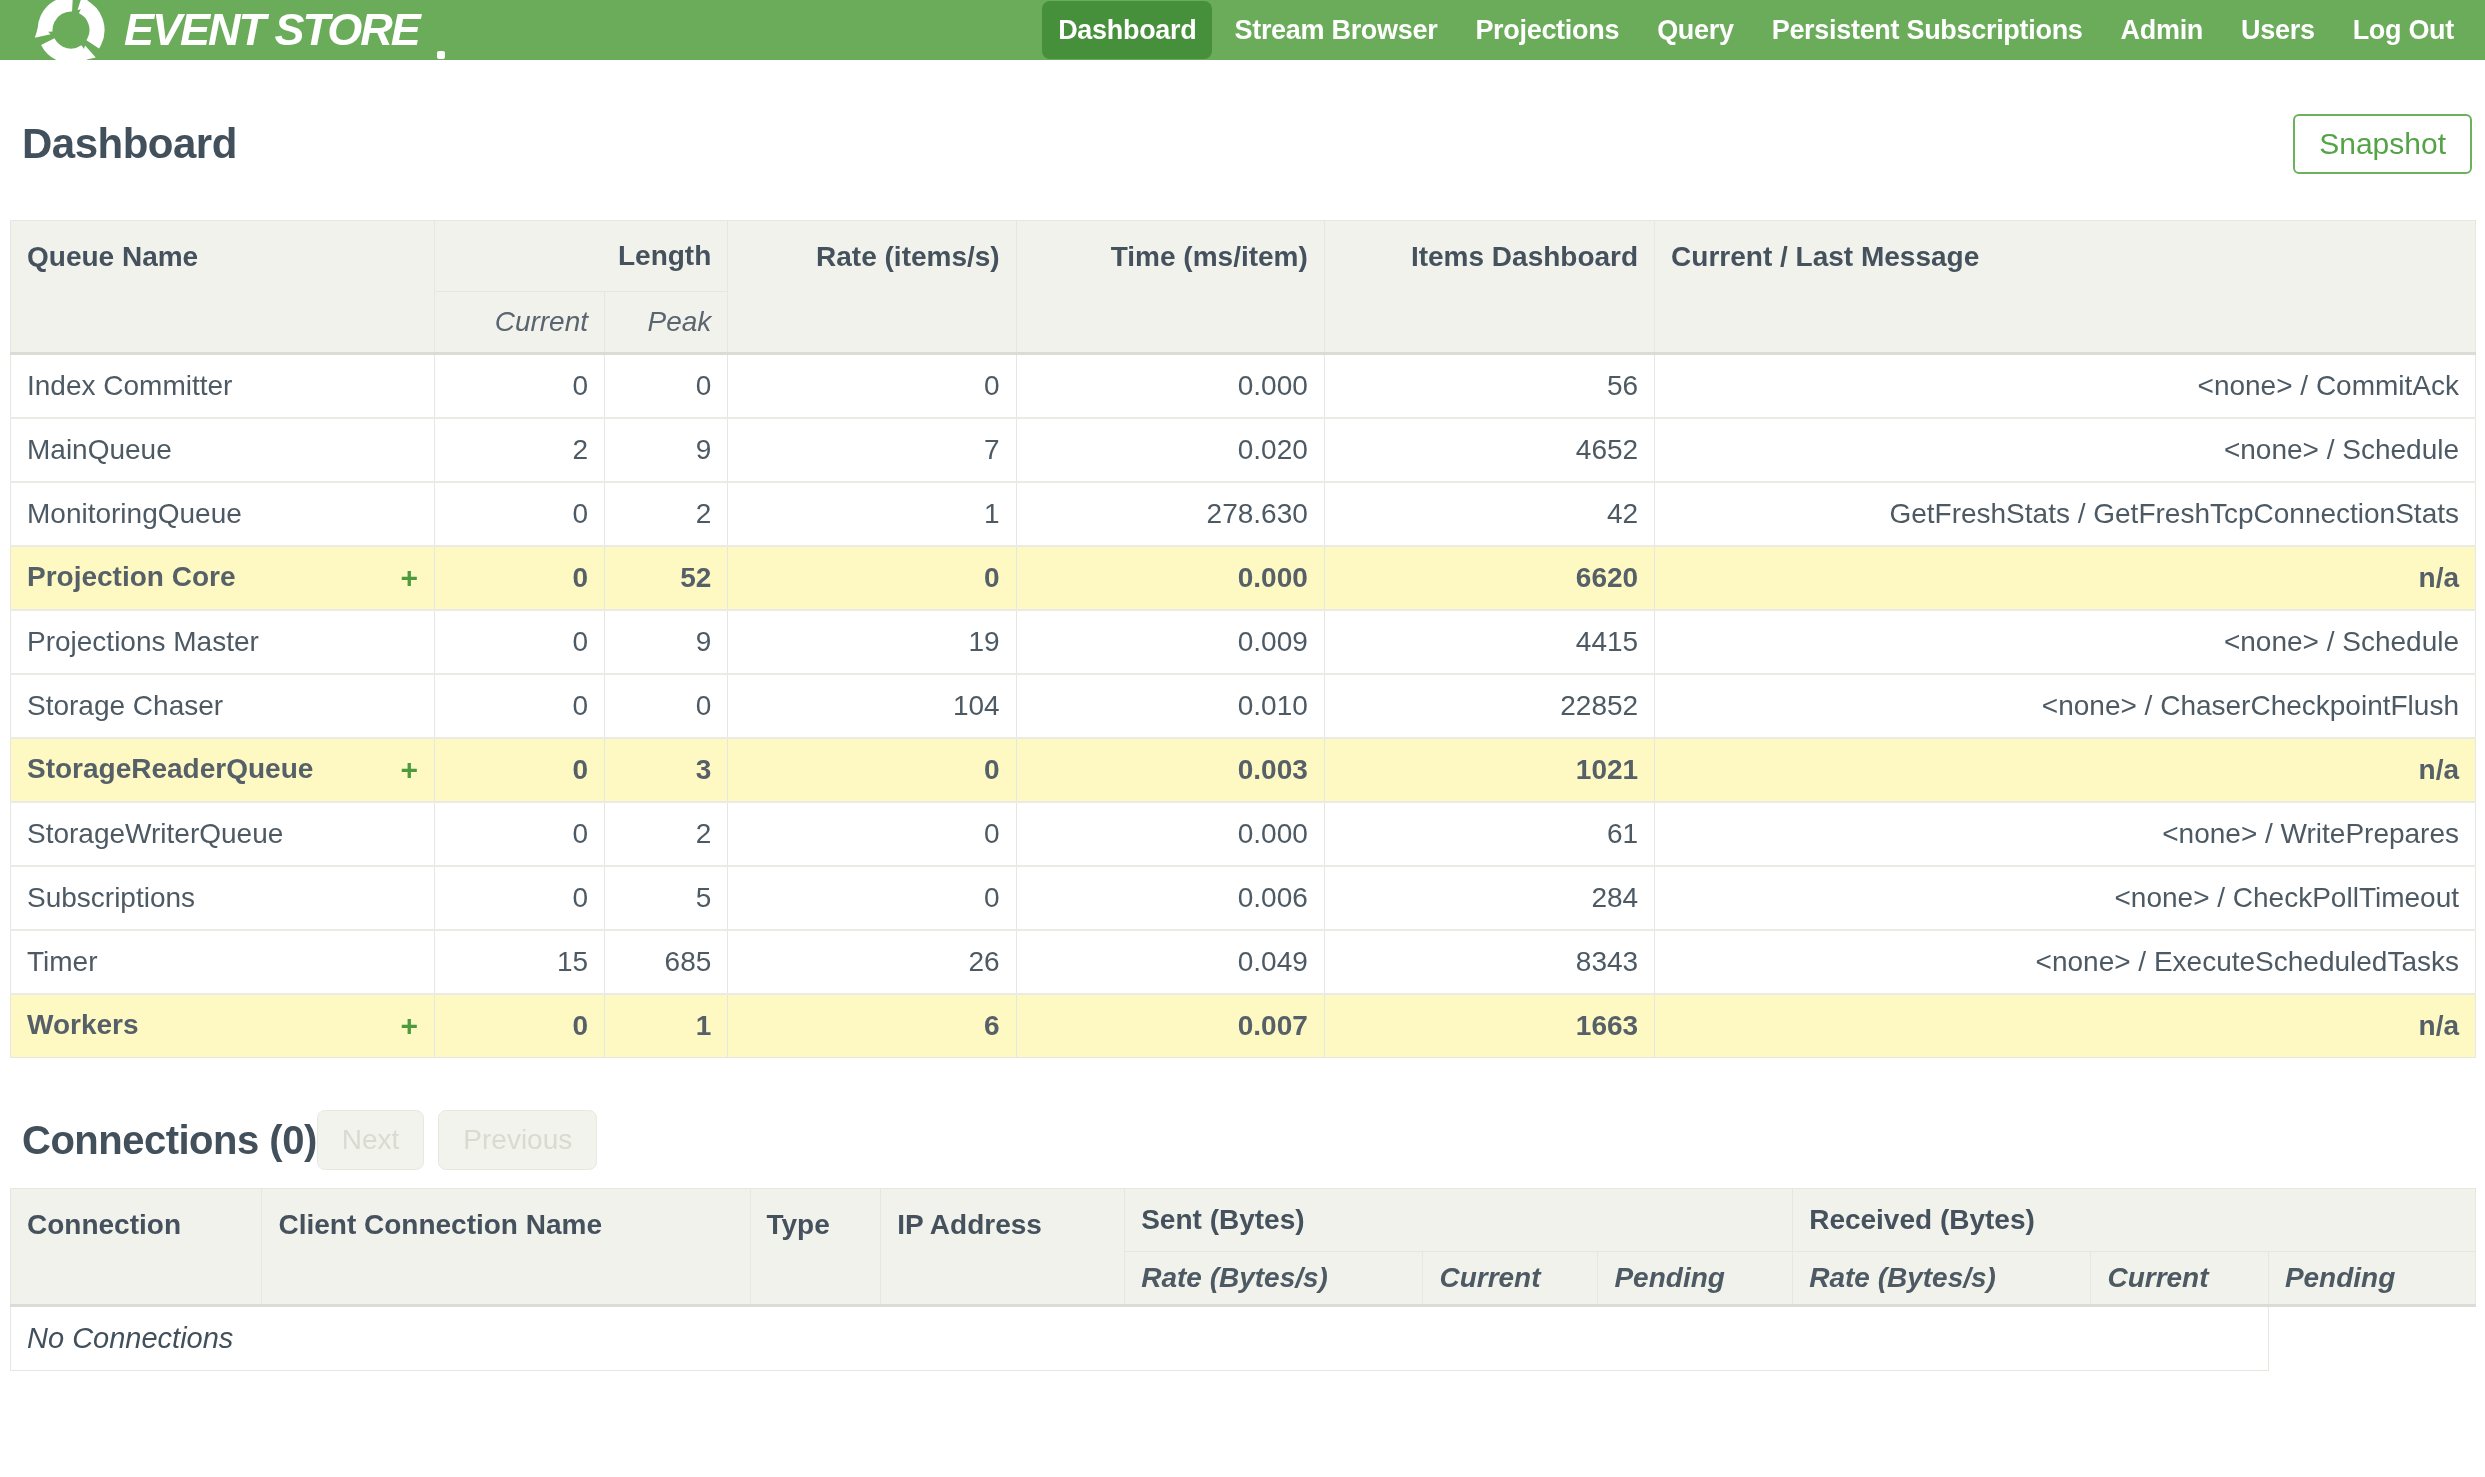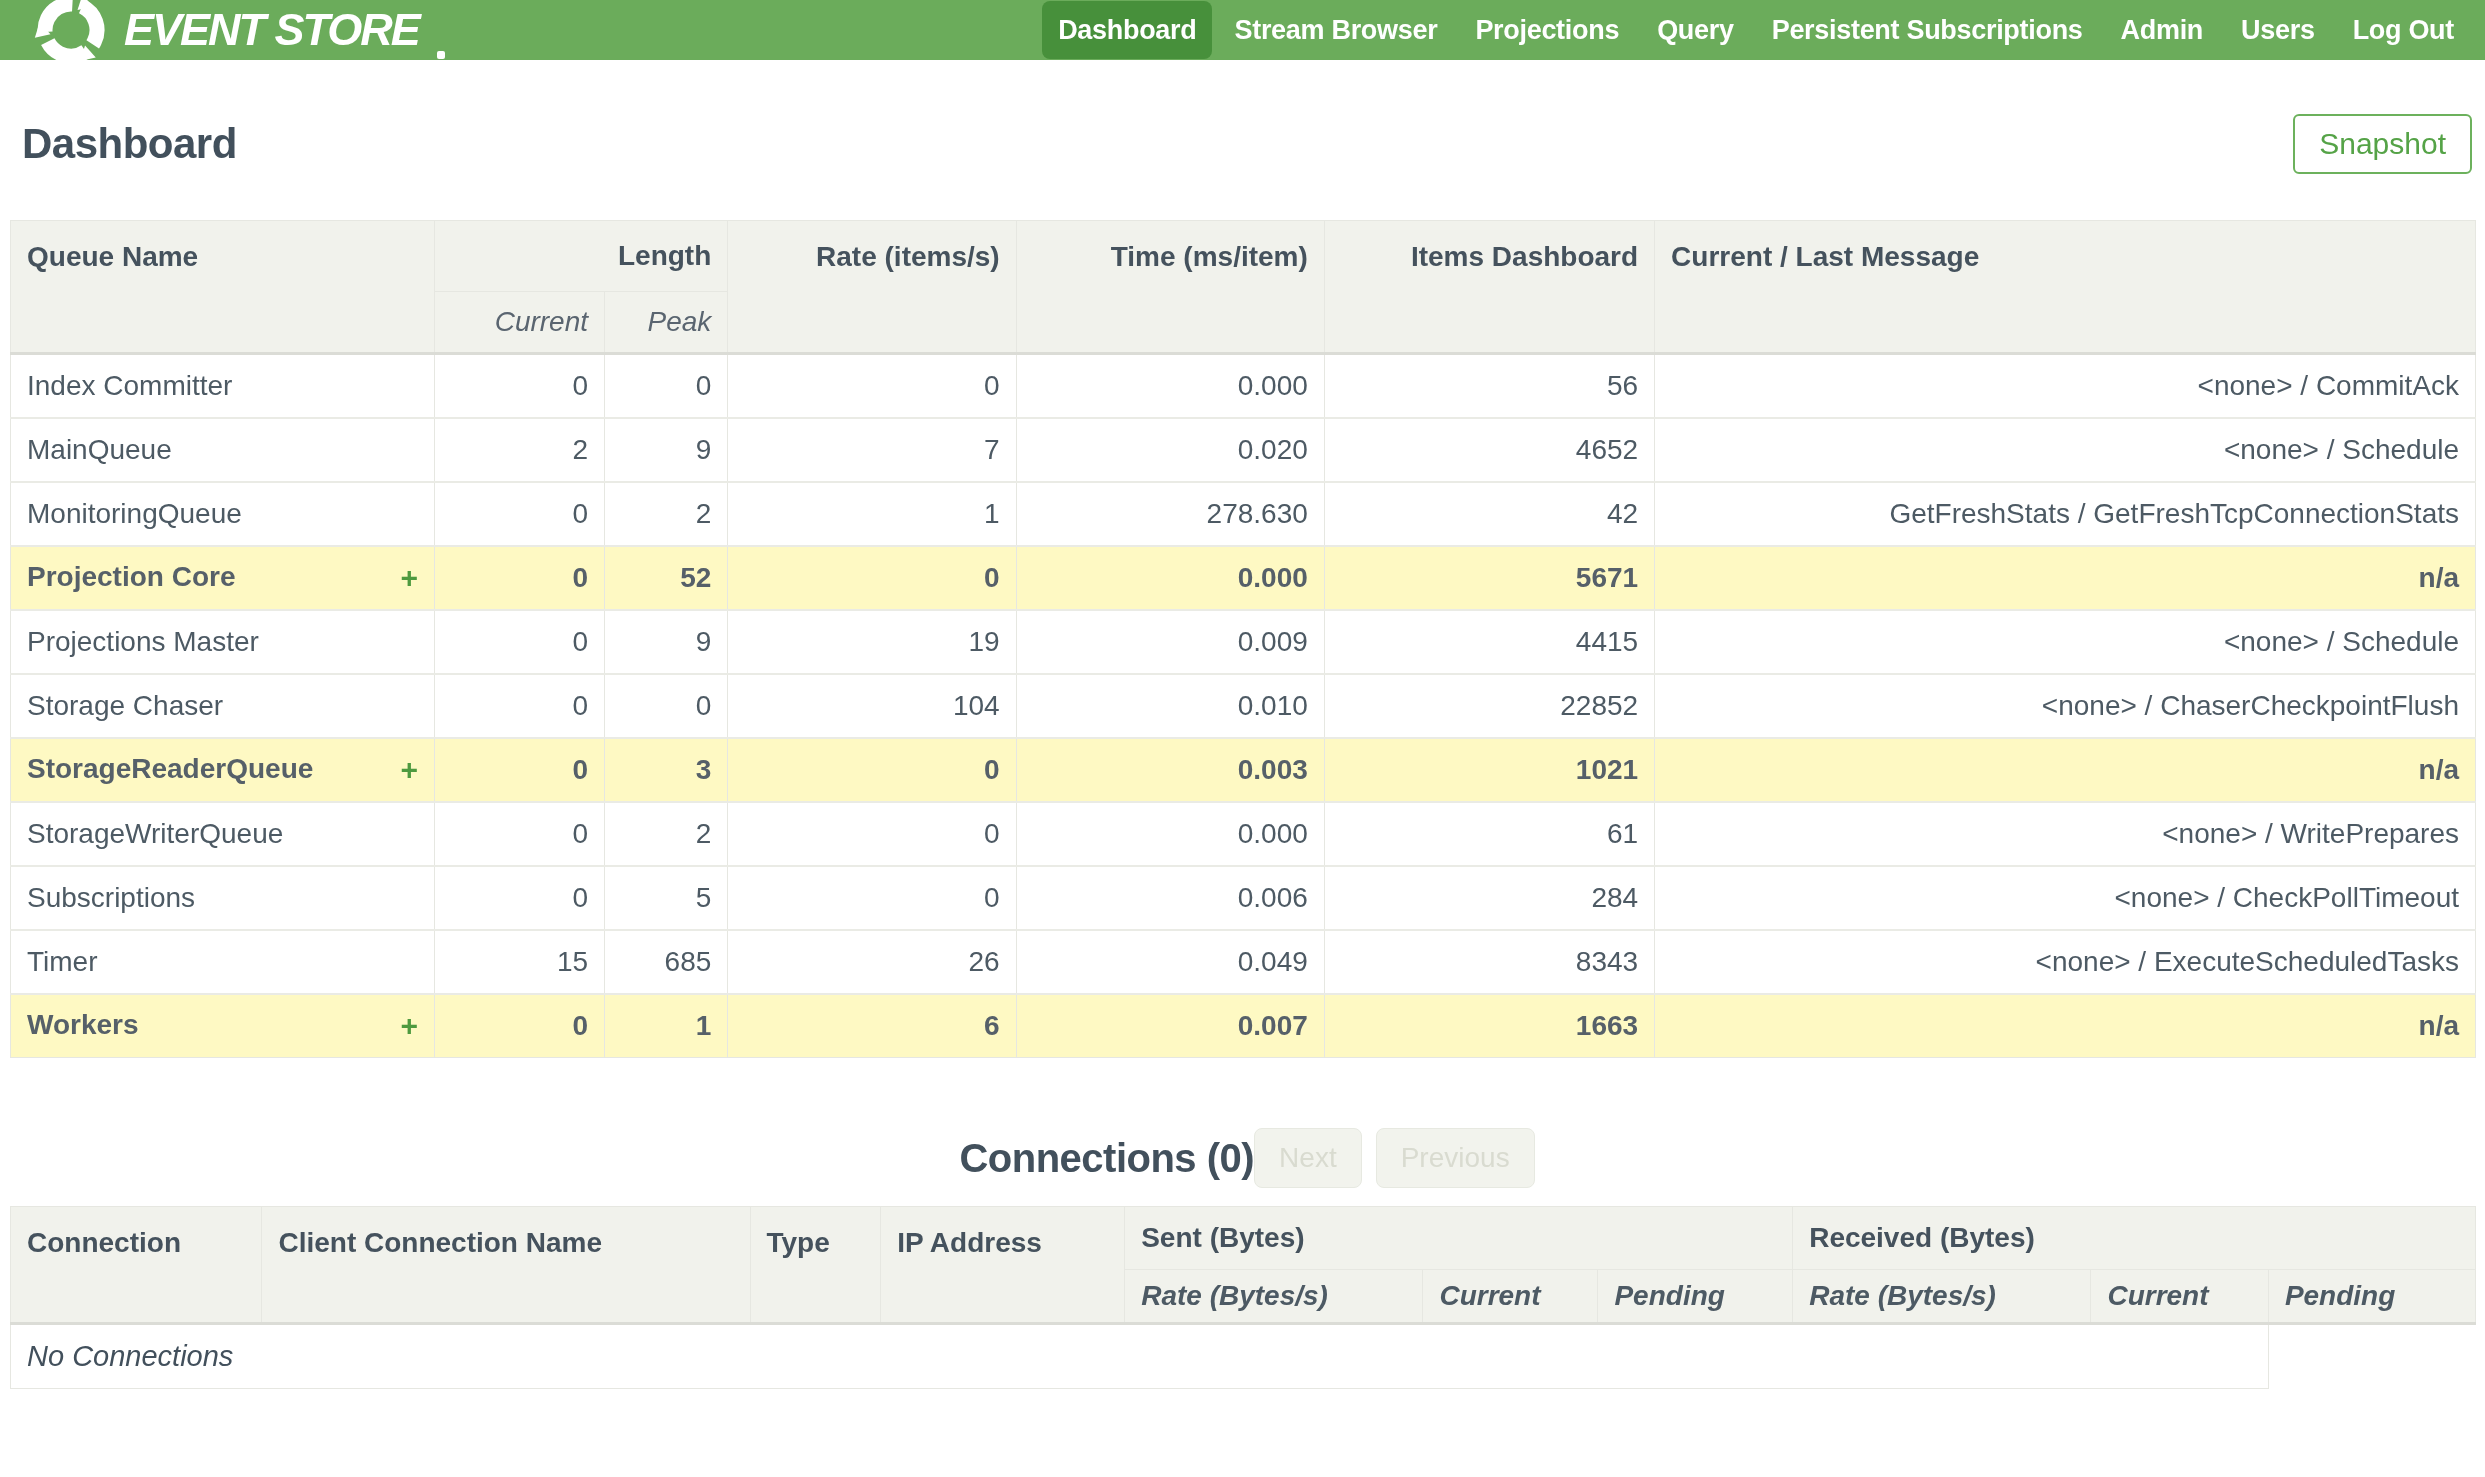--- a/index.html
+++ b/index.html
@@ -38,21 +38,21 @@
   .queue-table thead tr.h2 { height:62px; }
   .queue-table tbody tr { height:64px; }
   .queue-table tbody td { border-top:2px solid #EAEBE5; background:#fff; color:#4D5A64; }
   .queue-table tbody tr.group td { background:#fef9c3; font-weight:700; color:#566069; }
   td.name-cell { padding:0 16px; }
   .name-wrap { display:flex; justify-content:space-between; }
   .expander { color:#4E9A3F; font-weight:700; font-size:30px; cursor:pointer; }
   td.msg { text-align:right; padding-right:16px; }
 
   
-  .conn-head { display:flex; align-items:center; justify-content:center; padding:70px 14px 0 22px; }
+  .conn-head { display:flex; align-items:center; justify-content:flex-start; padding:52px 14px 0 22px; }
   .conn-title { font-size:40px; font-weight:700; color:#42505C; letter-spacing:-0.5px; }
   .pager { display:flex; gap:14px;border-radius:23px; }
   .btn-pager { font-family:inherit; font-size:28px; color:#D9DBD0; background:#F2F3ED;
                border:1px solid #E7E9E1; border-radius:8px; padding:13px 24px; cursor:default; }
 
   .conn-table { margin-top:18px; }
   .conn-table thead tr.h1 { height:63px; }
   .conn-table thead tr.h2 { height:54px; }
   .conn-table tbody tr { height:65px; }
   .conn-table tbody td { background:#fff; color:#42505C; }
@@ -160,21 +160,21 @@
         <td class="name-cell">
           <div class="name-wrap">
             <span>Projection Core</span>
             <span class="expander">+</span>
           </div>
         </td>
         <td class="num">0</td>
         <td class="num">52</td>
         <td class="num">0</td>
         <td class="num">0.000</td>
-        <td class="num">5671</td>
+        <td class="num">6620</td>
         <td class="msg">n/a</td>
       </tr>
       <tr>
         <td class="name-cell">
           <div class="name-wrap">
             <span>Projections Master</span>
           </div>
         </td>
         <td class="num">0</td>
         <td class="num">9</td>

